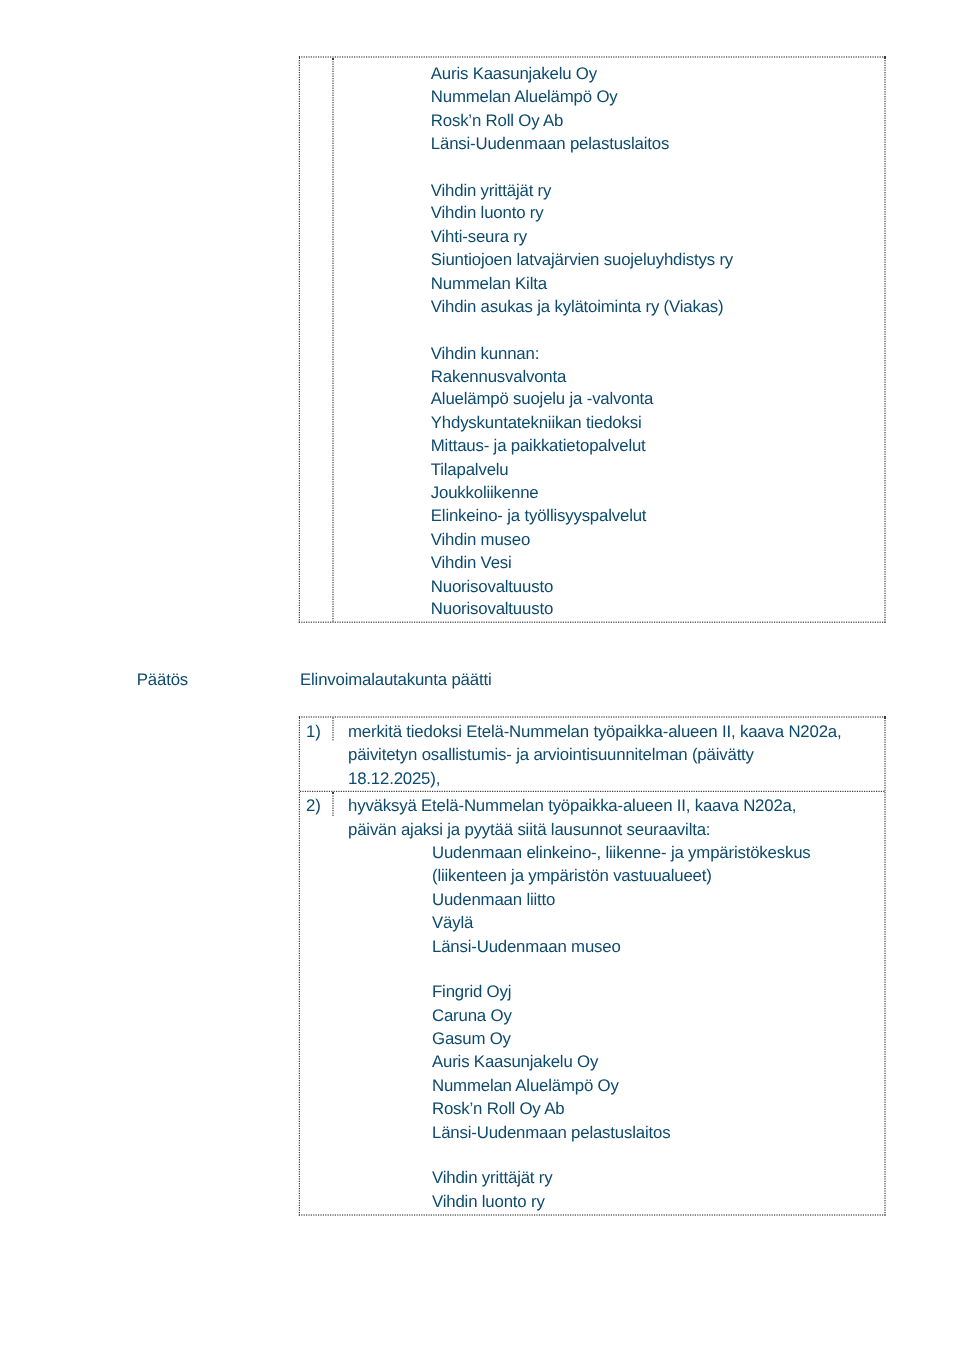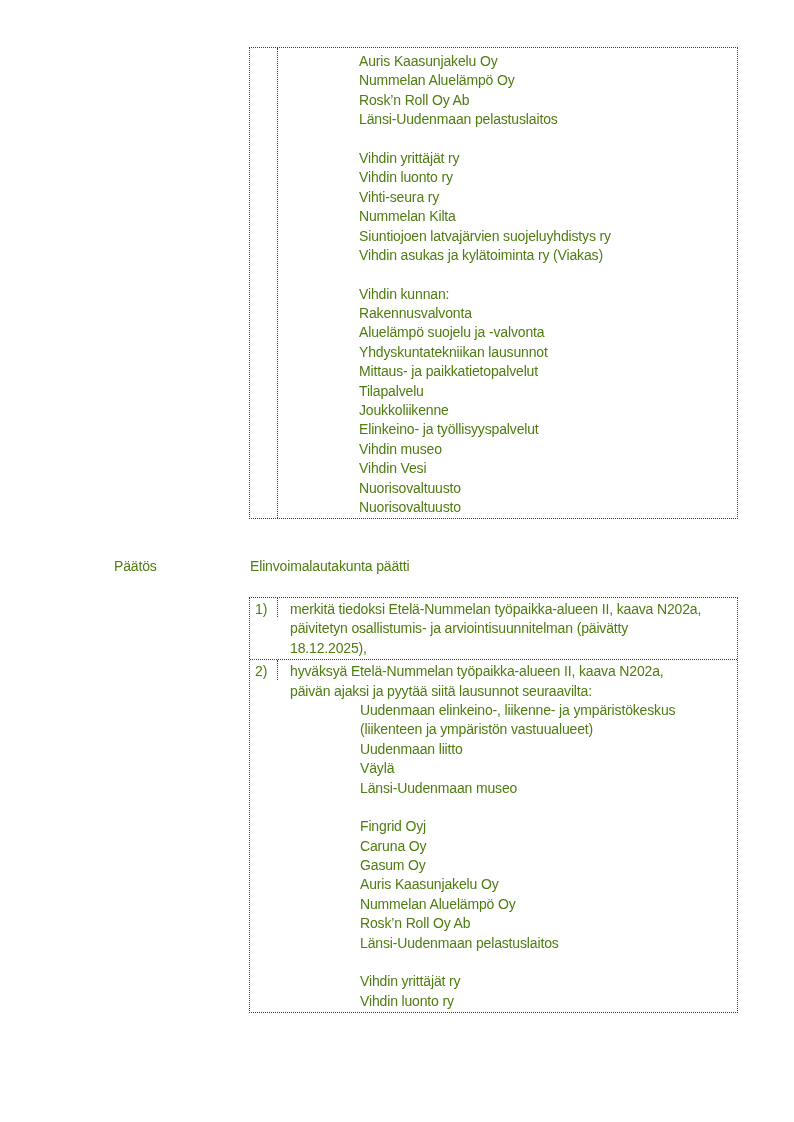--- a/index.html
+++ b/index.html
@@ -5,21 +5,21 @@
   * { margin: 0; padding: 0; box-sizing: border-box; }
   html, body { background: #ffffff; }
   .page {
     position: relative;
     width: 794px;
     height: 1122px;
     background: #ffffff;
     font-family: "Liberation Sans", sans-serif;
     font-size: 14px;
     letter-spacing: -0.15px;
-    color: #4d7c0f;
+    color: #0c4a6e;
     overflow: hidden;
   }
   .line {
     height: 19.4px;
     line-height: 19.4px;
     white-space: pre;
     overflow: visible;
   }
   
   .box1 {
@@ -83,28 +83,28 @@
     <div class="gutter"></div>
     <div class="content">
         <div class="line">Auris Kaasunjakelu Oy</div>
         <div class="line">Nummelan Aluelämpö Oy</div>
         <div class="line">Rosk’n Roll Oy Ab</div>
         <div class="line">Länsi-Uudenmaan pelastuslaitos</div>
         <div class="line"></div>
         <div class="line">Vihdin yrittäjät ry</div>
         <div class="line">Vihdin luonto ry</div>
         <div class="line">Vihti-seura ry</div>
+        <div class="line">Siuntiojoen latvajärvien suojeluyhdistys ry</div>
         <div class="line">Nummelan Kilta</div>
-        <div class="line">Siuntiojoen latvajärvien suojeluyhdistys ry</div>
         <div class="line">Vihdin asukas ja kylätoiminta ry (Viakas)</div>
         <div class="line"></div>
         <div class="line">Vihdin kunnan:</div>
         <div class="line">Rakennusvalvonta</div>
         <div class="line">Aluelämpö suojelu ja -valvonta</div>
-        <div class="line">Yhdyskuntatekniikan lausunnot</div>
+        <div class="line">Yhdyskuntatekniikan tiedoksi</div>
         <div class="line">Mittaus- ja paikkatietopalvelut</div>
         <div class="line">Tilapalvelu</div>
         <div class="line">Joukkoliikenne</div>
         <div class="line">Elinkeino- ja työllisyyspalvelut</div>
         <div class="line">Vihdin museo</div>
         <div class="line">Vihdin Vesi</div>
         <div class="line">Nuorisovaltuusto</div>
         <div class="line">Nuorisovaltuusto</div>
       </div>
   </div>

